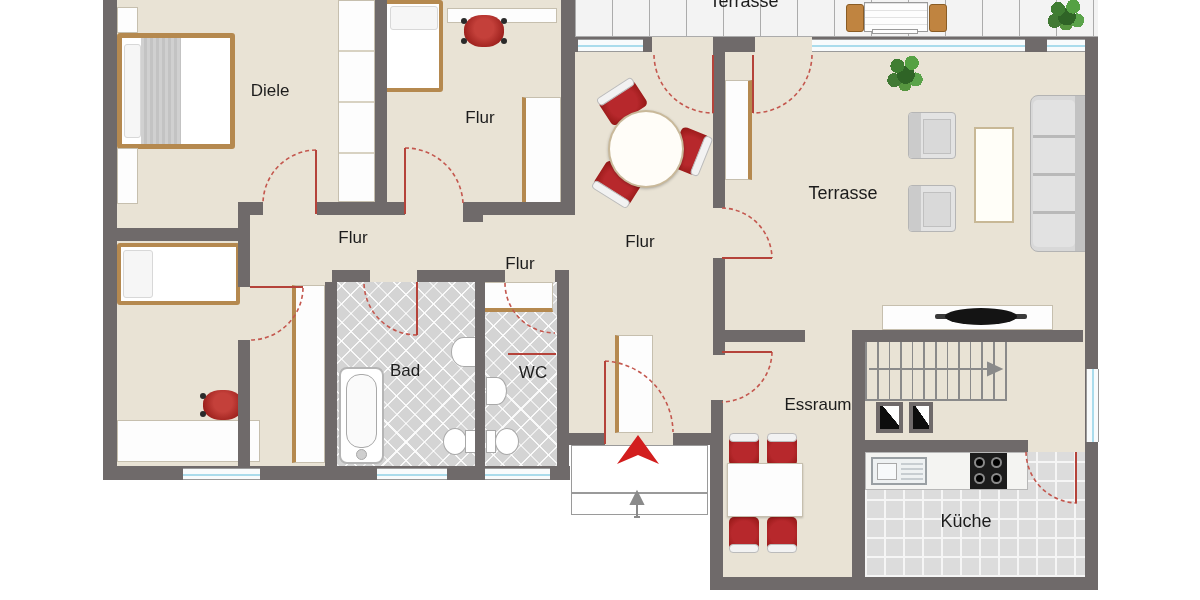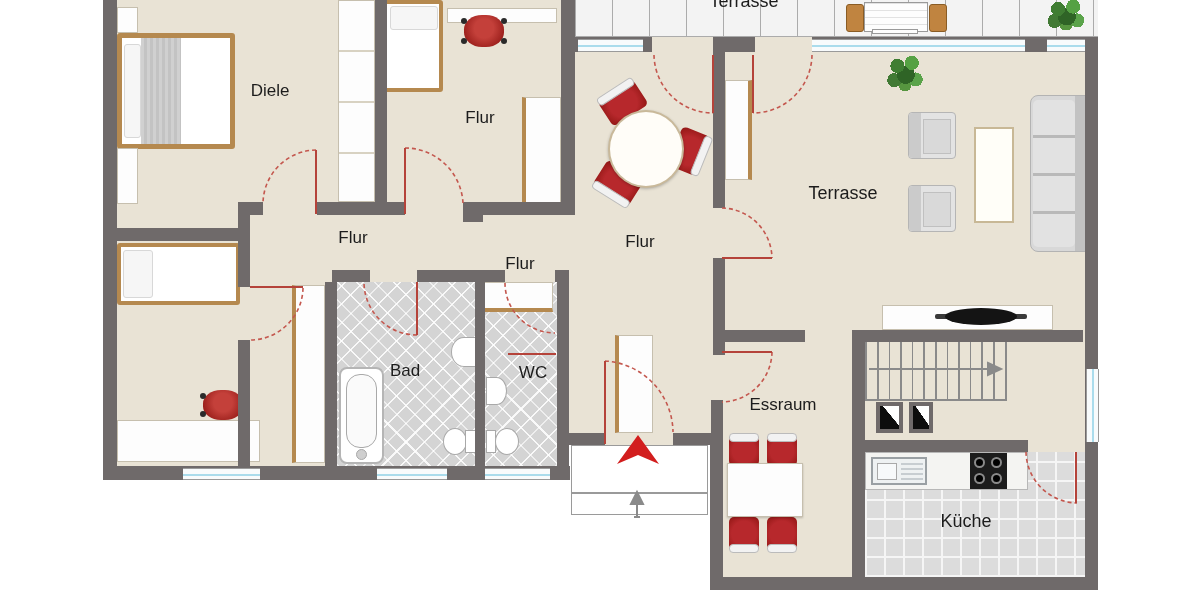--- a/index.html
+++ b/index.html
@@ -287,15 +287,15 @@
 </svg>
 
 <div class="room-label" style="left:270px;top:91px;">Diele</div>
 <div class="room-label" style="left:480px;top:118px;">Flur</div>
 <div class="room-label" style="left:353px;top:238px;">Flur</div>
 <div class="room-label" style="left:520px;top:264px;">Flur</div>
 <div class="room-label" style="left:640px;top:242px;">Flur</div>
 <div class="room-label" style="left:843px;top:193px;font-size:18px;">Terrasse</div>
 <div class="room-label" style="left:405px;top:371px;">Bad</div>
 <div class="room-label" style="left:533px;top:373px;">WC</div>
-<div class="room-label" style="left:783px;top:405px;">Essraum</div>
+<div class="room-label" style="left:818px;top:405px;">Essraum</div>
 <div class="room-label" style="left:966px;top:521px;font-size:18px;">Küche</div>
 <div class="room-label" style="left:744px;top:1px;font-size:18px;">Terrasse</div>
 
 </body></html>

